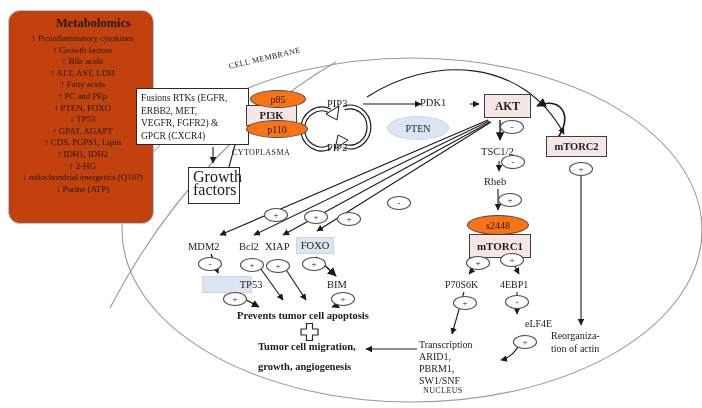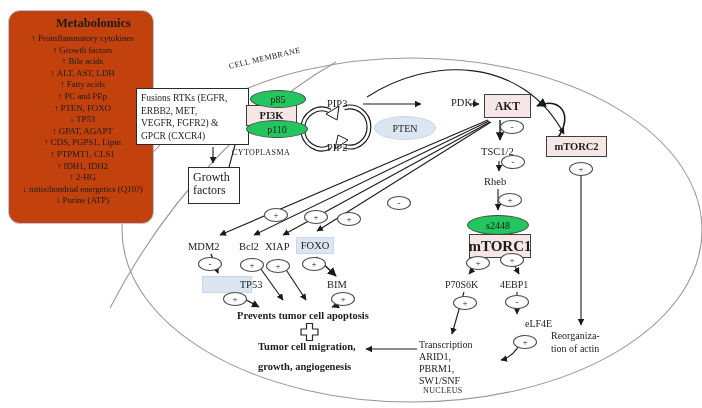--- a/index.html
+++ b/index.html
@@ -14,21 +14,21 @@
   .panel-title{font-weight:bold;font-size:12.5px;margin-left:22px;margin-bottom:2px;}
   .panel-item{font-size:9px;line-height:11.6px;letter-spacing:-0.1px;}
   .pinkbox{position:absolute;background:#f6e7e6;border:1.4px solid #3f3f3f;
            box-sizing:border-box;text-align:center;font-weight:bold;
            display:flex;align-items:center;justify-content:center;}
   .whitebox{position:absolute;background:#fff;border:1.3px solid #2a2a2a;
             box-sizing:border-box;font-size:9.5px;line-height:12.5px;padding:3px 4px;}
   .bluebox{position:absolute;background:#dce6f2;border:1px solid #cad7e8;
            box-sizing:border-box;text-align:center;font-size:10.5px;
            display:flex;align-items:center;justify-content:center;}
-  .oval{position:absolute;background:#22c55e;border:1px solid #4a4a4a;border-radius:50%;
+  .oval{position:absolute;background:#f97316;border:1px solid #4a4a4a;border-radius:50%;
         box-sizing:border-box;display:flex;align-items:center;justify-content:center;font-size:10px;}
   .sign{position:absolute;width:24px;height:14px;background:#fff;border:1px solid #4a4a4a;
         border-radius:50%;box-sizing:border-box;display:flex;align-items:center;
         justify-content:center;font-size:9px;line-height:9px;}
   .lbl{position:absolute;font-size:10.5px;white-space:nowrap;}
   .small{font-size:8px;letter-spacing:0.4px;}
   .bold{font-weight:bold;}
 </style>
 </head>
 <body>
@@ -102,53 +102,52 @@
     <div class="panel-item">↑ Proinflammatory cytokines</div>
     <div class="panel-item">↑ Growth factors</div>
     <div class="panel-item">↑ Bile acids</div>
     <div class="panel-item">↑ ALT, AST, LDH</div>
     <div class="panel-item">↑ Fatty acids</div>
     <div class="panel-item">↑ PC and PEp</div>
     <div class="panel-item">↑ PTEN, FOXO</div>
     <div class="panel-item">↓ TP53</div>
     <div class="panel-item">↑ GPAT, AGAPT</div>
     <div class="panel-item">↑ CDS, PGPS1, Lipin</div>
-    <div class="panel-item">↑ PTPMT1, CLS1</div>
     <div class="panel-item">↑ IDH1, IDH2</div>
     <div class="panel-item">↑ 2-HG</div>
     <div class="panel-item">↓ mitochondrial energetics (Q10?)</div>
     <div class="panel-item">↓ Purine (ATP)</div>
   </div>
 
   <div class="abs small" style="left:228px;top:62px;transform:rotate(-13deg);transform-origin:left top;">CELL MEMBRANE</div>
   <div class="abs small" style="left:232px;top:148px;">CYTOPLASMA</div>
   <div class="abs small" style="left:423px;top:386px;">NUCLEUS</div>
 
   <div class="whitebox pre" style="left:128px;top:88px;width:113px;height:57px;margin-left:8px;">Fusions RTKs (EGFR,
 ERBB2, MET,
 VEGFR, FGFR2) &amp;
 GPCR (CXCR4)</div>
-  <div class="whitebox pre" style="left:188px;top:167px;width:52px;height:37px;font-size:12px;">Growth
+  <div class="whitebox pre" style="left:188px;top:167px;width:52px;height:37px;font-size:16px;">Growth
 factors</div>
 
   <div class="pinkbox" style="left:246px;top:105px;width:51px;height:21px;font-size:10.5px;">PI3K</div>
   <div class="oval" style="left:250px;top:90px;width:56px;height:18px;">p85</div>
   <div class="oval" style="left:246px;top:120px;width:62px;height:18px;">p110</div>
 
   <div class="lbl" style="left:327px;top:98px;">PIP3</div>
   <div class="lbl" style="left:327px;top:142px;">PIP2</div>
-  <div class="bluebox" style="left:374px;top:116px;width:62px;height:24px;border-radius:50%;font-size:10px;">PTEN</div>
-  <div class="lbl" style="left:451px;top:97px;">PDK1</div>
+  <div class="bluebox" style="left:387px;top:116px;width:62px;height:24px;border-radius:50%;font-size:10px;">PTEN</div>
+  <div class="lbl" style="left:420px;top:97px;">PDK1</div>
 
   <div class="pinkbox" style="left:484px;top:94px;width:47px;height:24px;font-size:11.5px;">AKT</div>
   <div class="pinkbox" style="left:546px;top:136px;width:61px;height:21px;font-size:10.5px;">mTORC2</div>
   <div class="lbl" style="left:481px;top:146px;">TSC1/2</div>
   <div class="lbl" style="left:484px;top:176px;">Rheb</div>
   <div class="oval" style="left:467px;top:215px;width:62px;height:20px;">s2448</div>
-  <div class="pinkbox" style="left:469px;top:234px;width:62px;height:24px;font-size:15px;text-align:right;">mTORC1</div>
+  <div class="pinkbox" style="left:469px;top:234px;width:62px;height:24px;font-size:11px;text-align:right;">mTORC1</div>
   <div class="lbl" style="left:445px;top:279px;font-size:10px;">P70S6K</div>
   <div class="lbl" style="left:500px;top:279px;font-size:10px;">4EBP1</div>
   <div class="lbl" style="left:501px;top:318px;font-size:10px;margin-left:24px;">eLF4E</div>
 
   <div class="lbl" style="left:188px;top:241px;">MDM2</div>
   <div class="lbl" style="left:239px;top:241px;">Bcl2</div>
   <div class="lbl" style="left:265px;top:241px;">XIAP</div>
   <div class="bluebox" style="left:296px;top:237px;width:38px;height:17px;">FOXO</div>
   <div class="bluebox" style="left:202px;top:276px;width:38px;height:17px;padding-left:48px;">TP53</div>
   <div class="lbl" style="left:327px;top:279px;">BIM</div>

